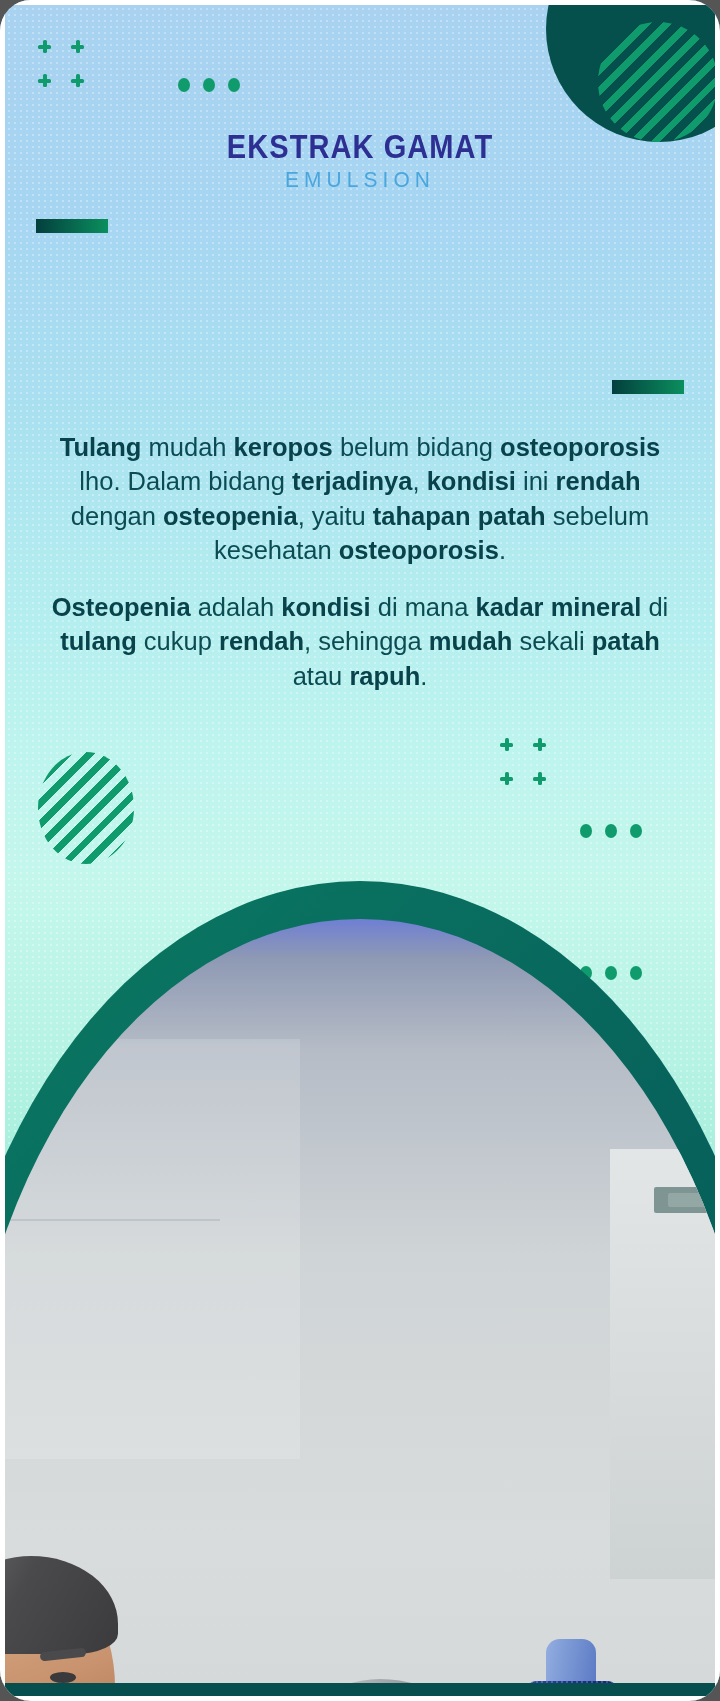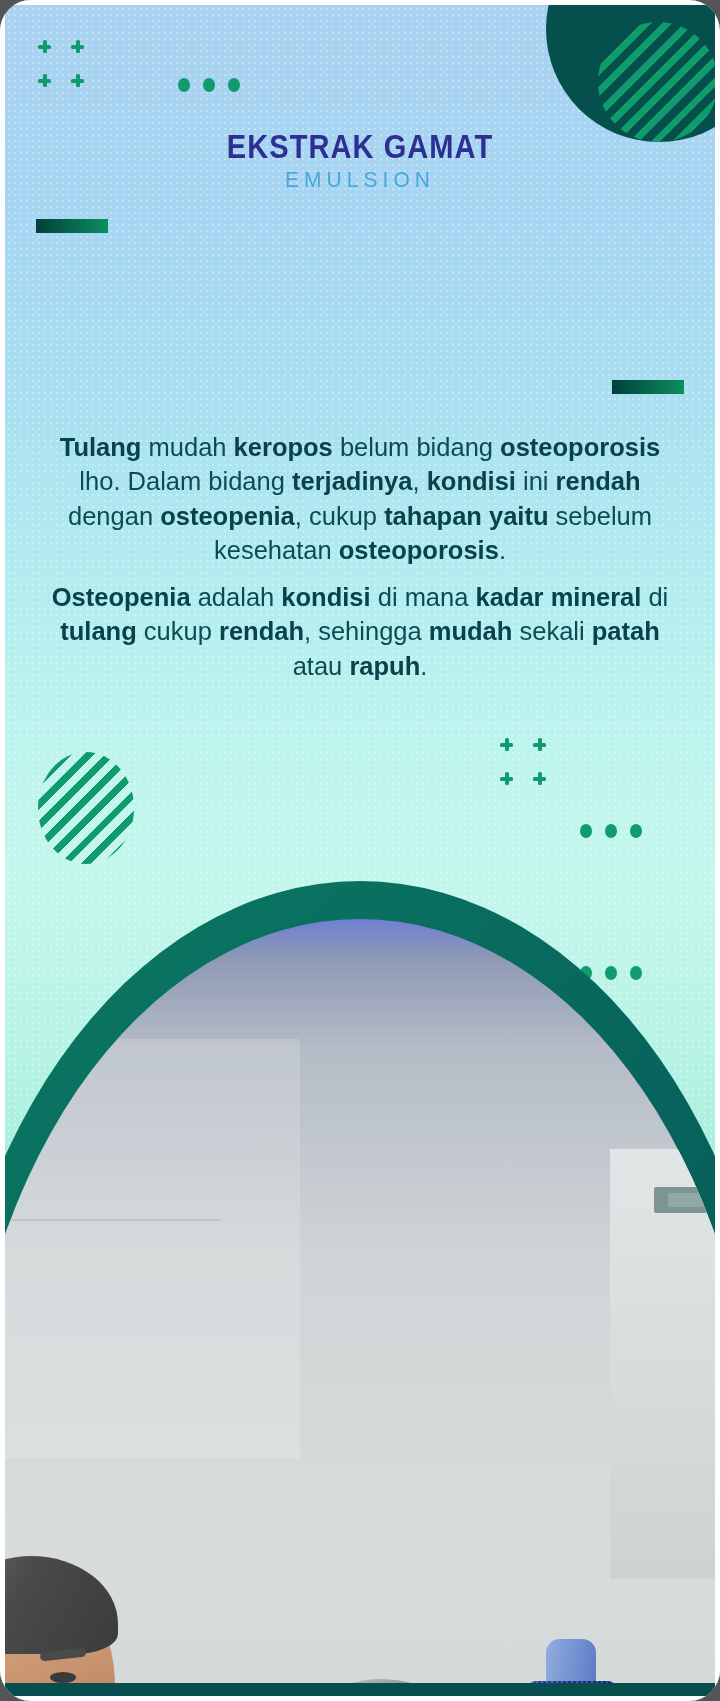--- a/index.html
+++ b/index.html
@@ -125,21 +125,21 @@
 
   
   .copy{
     position:absolute;
     left:42px; right:42px; top:430px;
     text-align:center; z-index:5;
     color:#0b4c53;
     font-size:25.5px;
     line-height:1.35;
   }
-  .copy p + p{ margin-top:12px; }
+  .copy p + p{ margin-top:22px; }
   .copy b{ font-weight:700; color:#08424a; }
 
   
   .photo-wrap{
     position:absolute;
     left:0; right:0; bottom:0;
     height:840px;
     z-index:6;
     overflow:hidden;
   }
@@ -269,21 +269,21 @@
   <div class="bar bar-left"></div>
   <div class="bar bar-right"></div>
 
   <div class="brand">
     <div class="brand-main">EKSTRAK GAMAT</div>
     <div class="brand-sub">EMULSION</div>
   </div>
 
 
   <div class="copy">
-    <p><b>Tulang</b><span> mudah </span><b>keropos</b><span> belum bidang </span><b>osteoporosis</b><span> lho. Dalam bidang </span><b>terjadinya</b><span>, </span><b>kondisi</b><span> ini </span><b>rendah</b><span> dengan </span><b>osteopenia</b><span>, cukup </span><b>tahapan yaitu</b><span> sebelum kesehatan </span><b>osteoporosis</b><span>.</span></p>
+    <p><b>Tulang</b><span> mudah </span><b>keropos</b><span> belum bidang </span><b>osteoporosis</b><span> lho. Dalam bidang </span><b>terjadinya</b><span>, </span><b>kondisi</b><span> ini </span><b>rendah</b><span> dengan </span><b>osteopenia</b><span>, yaitu </span><b>tahapan patah</b><span> sebelum kesehatan </span><b>osteoporosis</b><span>.</span></p>
     <p><b>Osteopenia</b><span> adalah </span><b>kondisi</b><span> di mana </span><b>kadar mineral</b><span> di </span><b>tulang</b><span> cukup </span><b>rendah</b><span>, sehingga </span><b>mudah</b><span> sekali </span><b>patah</b><span> atau </span><b>rapuh</b><span>.</span></p>
   </div>
 
   <div class="plus-grid" style="left:500px; top:738px; width:60px; height:60px;">
     <span class="plus" style="left:0;   top:0;"></span>
     <span class="plus" style="left:33px;top:0;"></span>
     <span class="plus" style="left:0;   top:34px;"></span>
     <span class="plus" style="left:33px;top:34px;"></span>
   </div>
   <div class="dots-row" style="left:580px; top:824px;">

